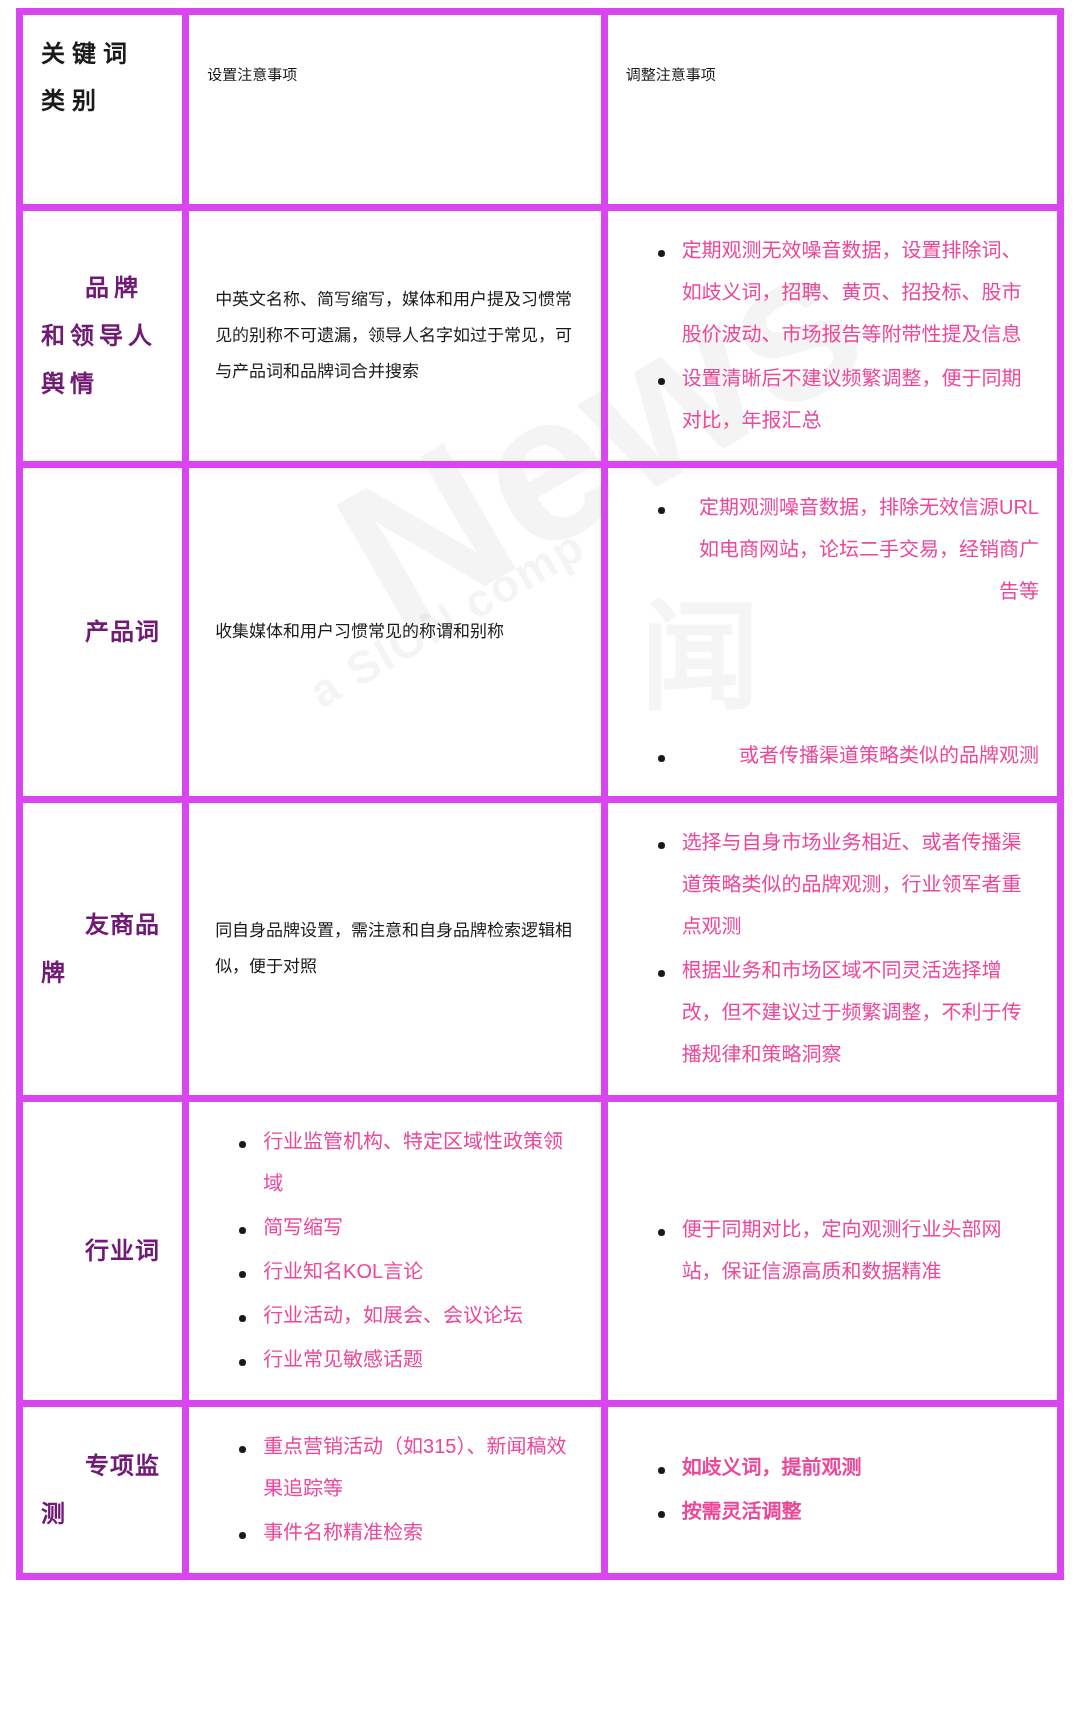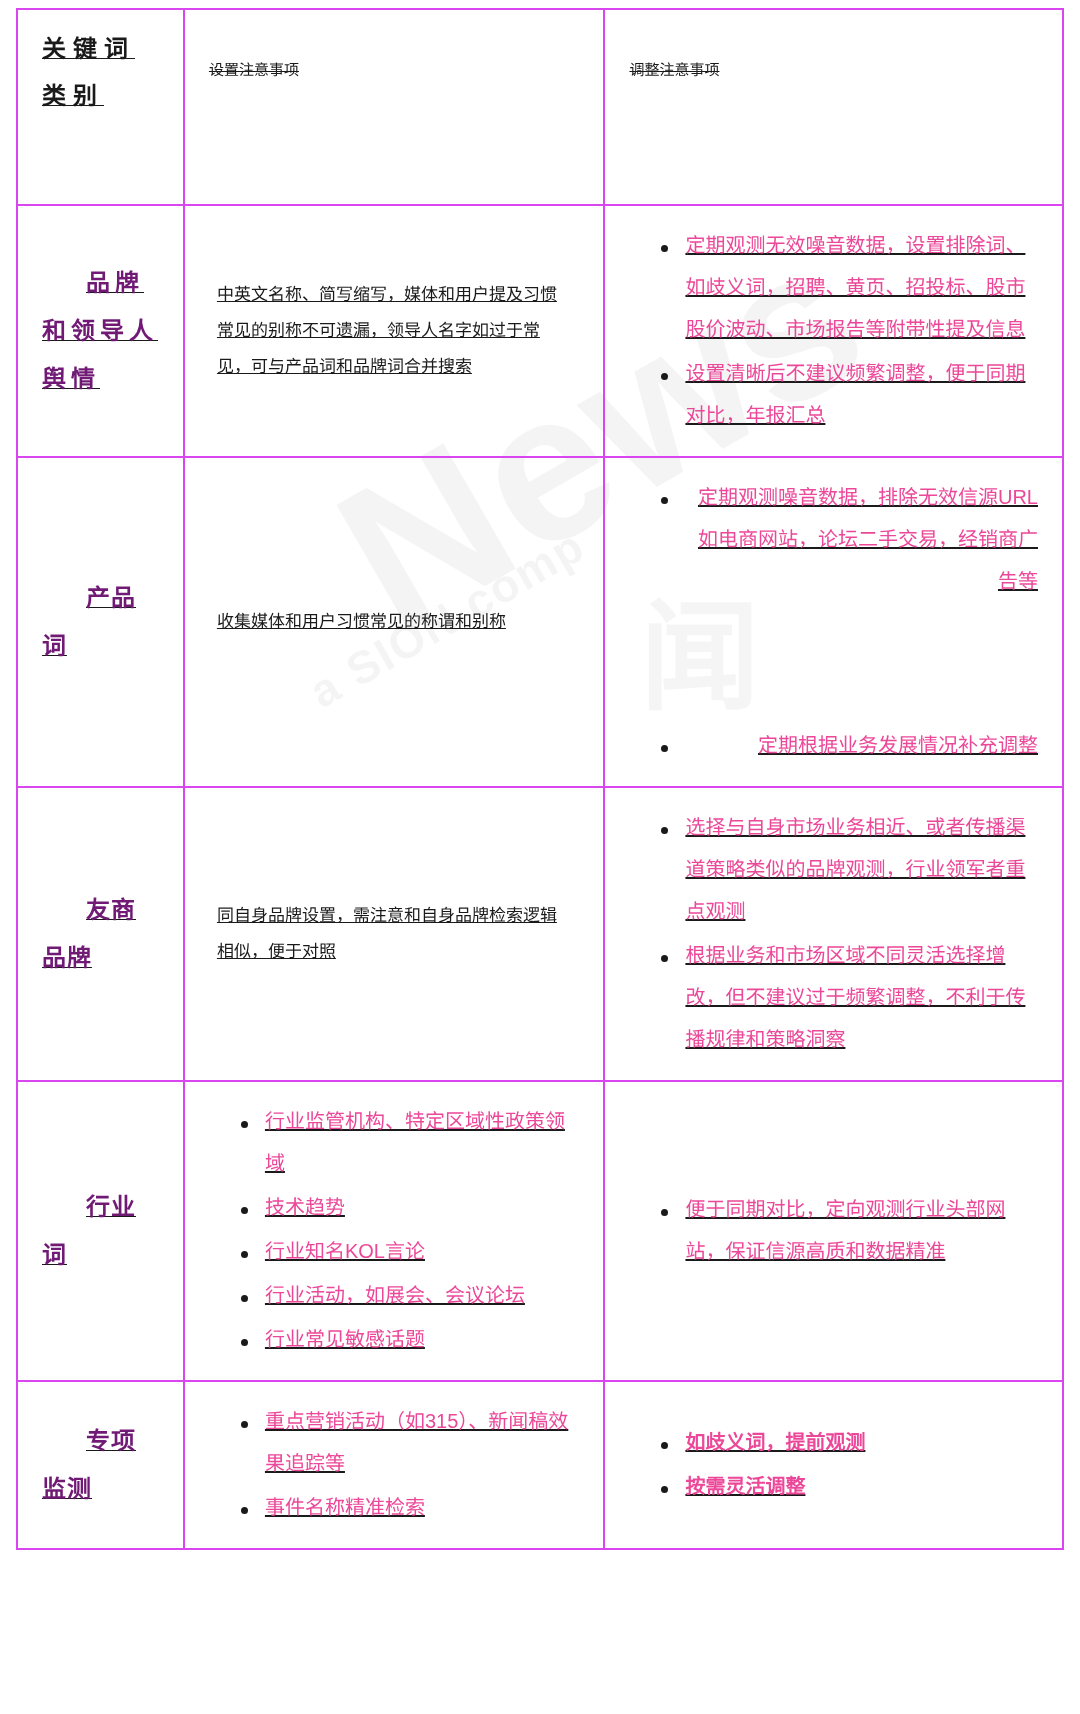--- a/index.html
+++ b/index.html
@@ -60,25 +60,24 @@
     box-sizing: border-box;
     padding: 8px 16px 10px 16px;
   }
 
   table.kw-table {
     border-collapse: collapse;
     width: 1048px;
     table-layout: fixed;
   }
   table.kw-table td {
-    border: 2px solid #d946ef;
+    border: 7px solid #d946ef;
     vertical-align: middle;
-    padding: 18px 24px;
+    padding: 18px 18px;
     box-sizing: border-box;
-    text-decoration: underline;
   }
   col.c1 { width: 158px; }
   col.c2 { width: 398px; }
   col.c3 { width: 434px; }
 
   
   .hdr-cat {
     font-size: 24px;
     font-weight: 700;
     line-height: 1.95;
@@ -194,21 +193,21 @@
         </td>
         <td class="mid">
           <p class="para">收集媒体和用户习惯常见的称谓和别称</p>
         </td>
         <td class="top">
           <ul class="bullets">
             <li>定期观测噪音数据，排除无效信源URL如电商网站，论坛二手交易，经销商广告等</li>
           </ul>
           <div class="spacer-gap"></div>
           <ul class="bullets">
-            <li>定期根据业务发展情况补充调整</li>
+            <li>或者传播渠道策略类似的品牌观测</li>
           </ul>
         </td>
       </tr>
 
       <tr>
         <td class="mid">
           <span class="cat-label tight">友商品牌</span>
         </td>
         <td class="mid">
           <p class="para">同自身品牌设置，需注意和自身品牌检索逻辑相似，便于对照</p>
@@ -221,21 +220,21 @@
         </td>
       </tr>
 
       <tr>
         <td class="mid">
           <span class="cat-label tight">行业词</span>
         </td>
         <td class="mid">
           <ul class="bullets">
             <li>行业监管机构、特定区域性政策领域</li>
-            <li>技术趋势</li>
+            <li>简写缩写</li>
             <li>行业知名KOL言论</li>
             <li>行业活动，如展会、会议论坛</li>
             <li>行业常见敏感话题</li>
           </ul>
         </td>
         <td class="mid">
           <ul class="bullets">
             <li>便于同期对比，定向观测行业头部网站，保证信源高质和数据精准</li>
           </ul>
         </td>

